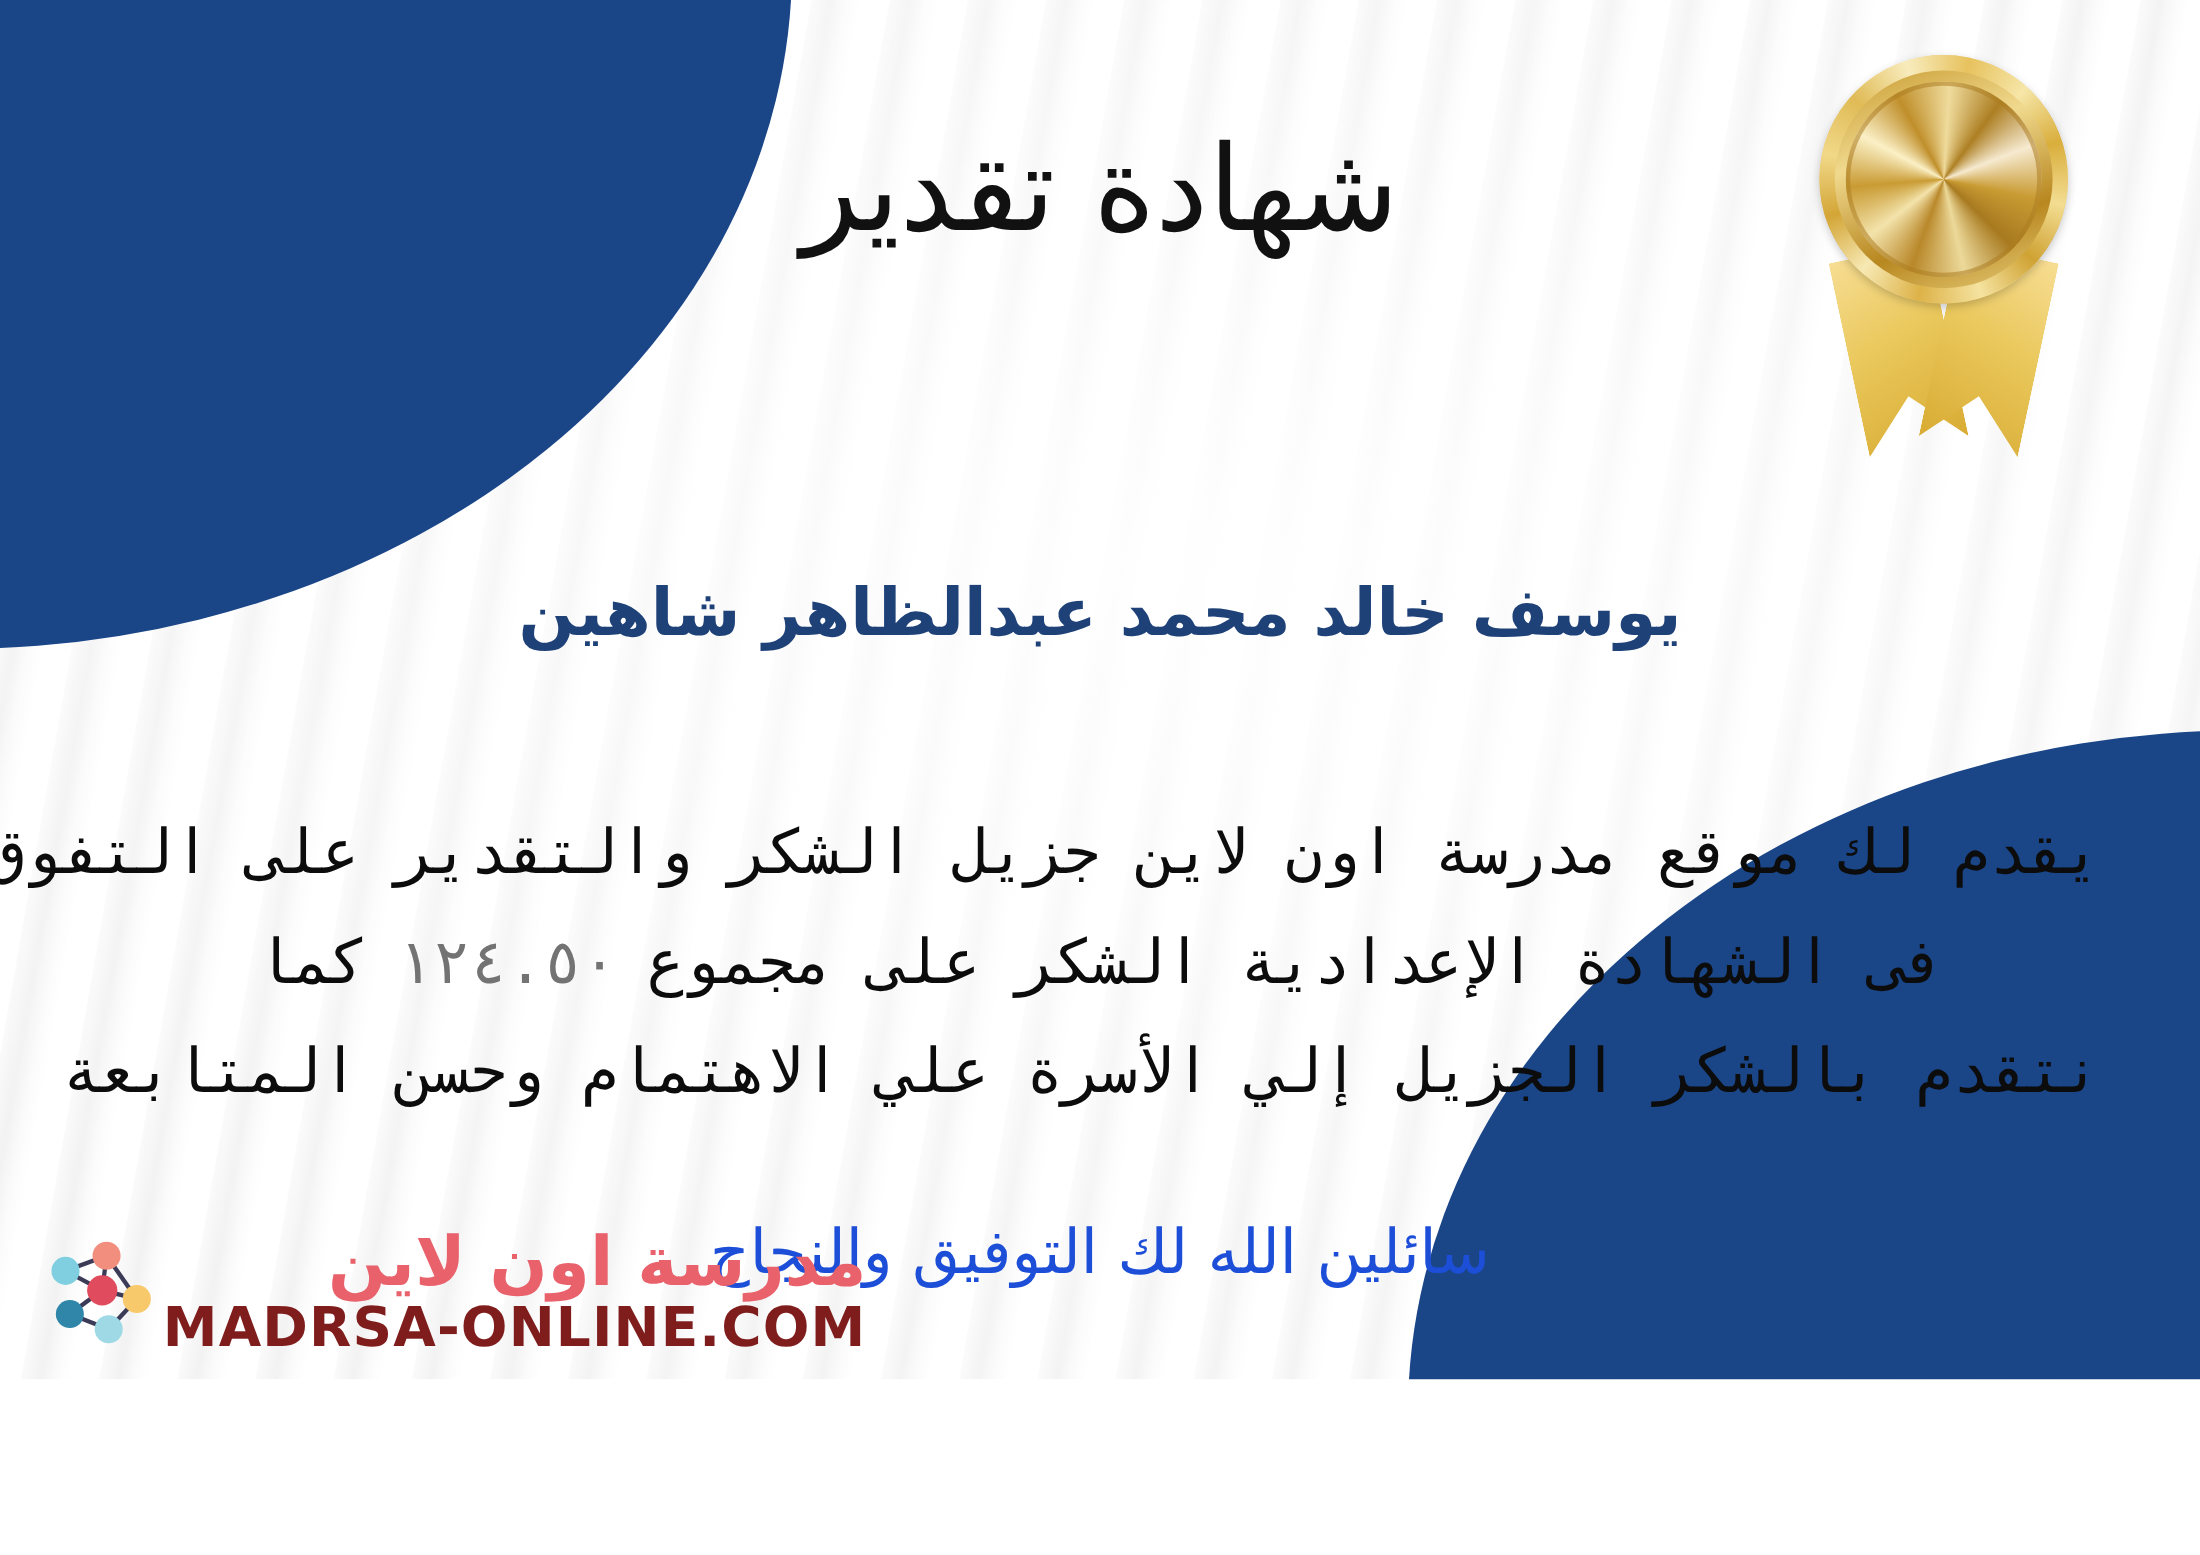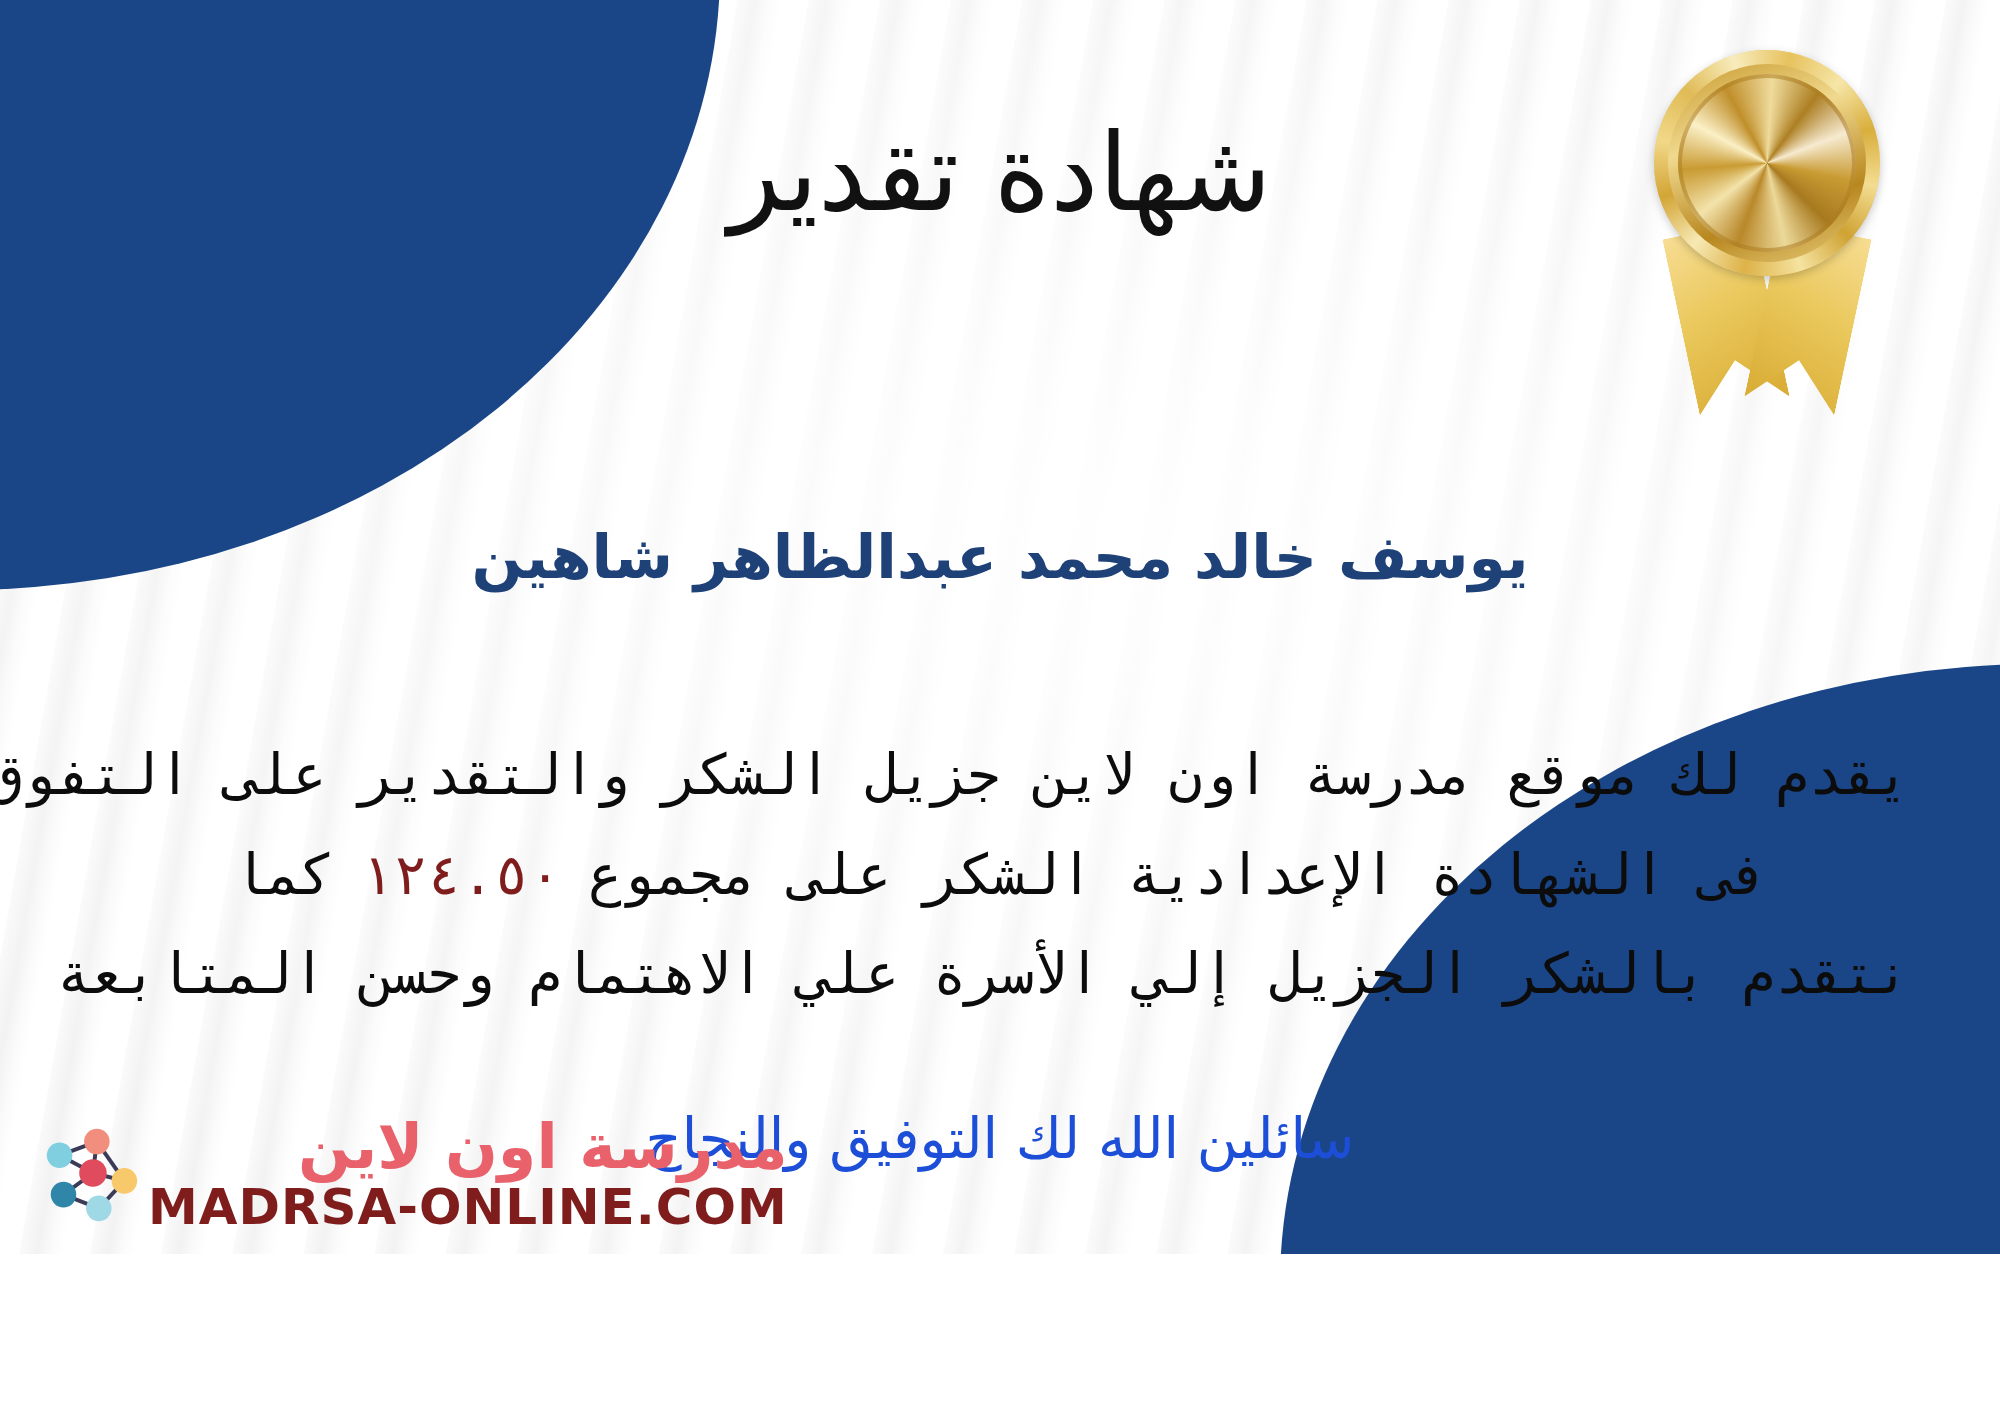--- a/index.html
+++ b/index.html
@@ -200,21 +200,21 @@
     top:730px;left:90px;right:90px;
   }
   .body-line{
     font-size:56px;
     color:#0c0c0c;
     line-height:1.78;
     white-space:nowrap;
     font-family:Liberation Mono, monospace;
   }
   .grade-value{
-    color:#7f1d1d;
+    color:#737373;
     font-weight:400;
     padding:0 26px;
     display:inline-block;
   }
   .closing-line{
     position:absolute;
     top:1106px;left:0;right:0;
     font-size:56px;
     color:#1d4ed8;
   }

